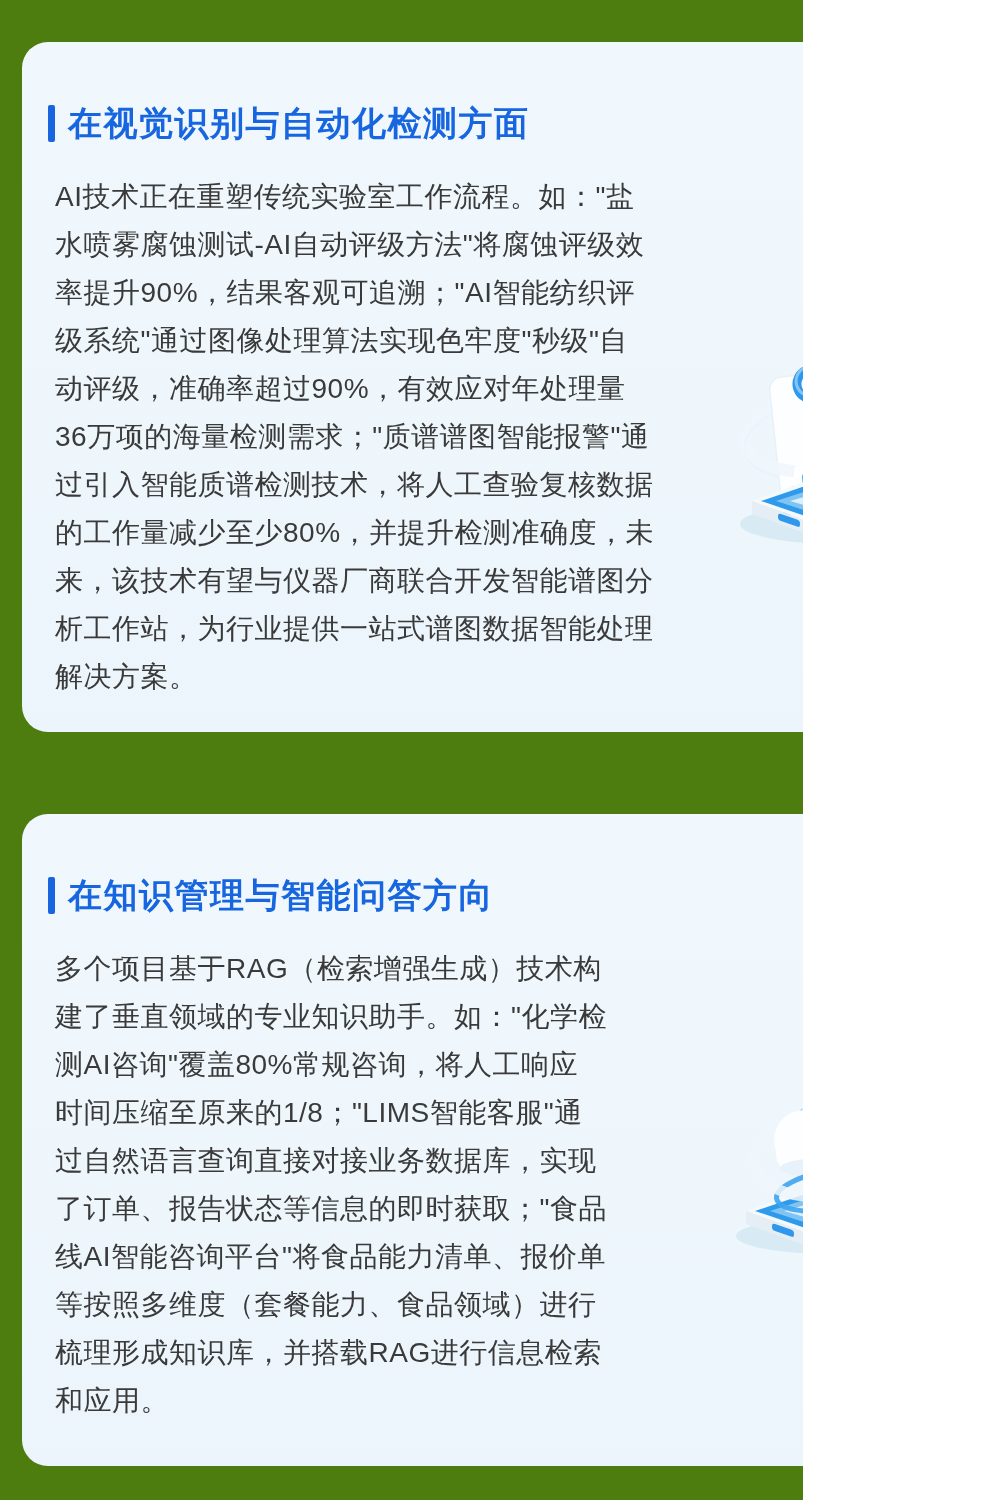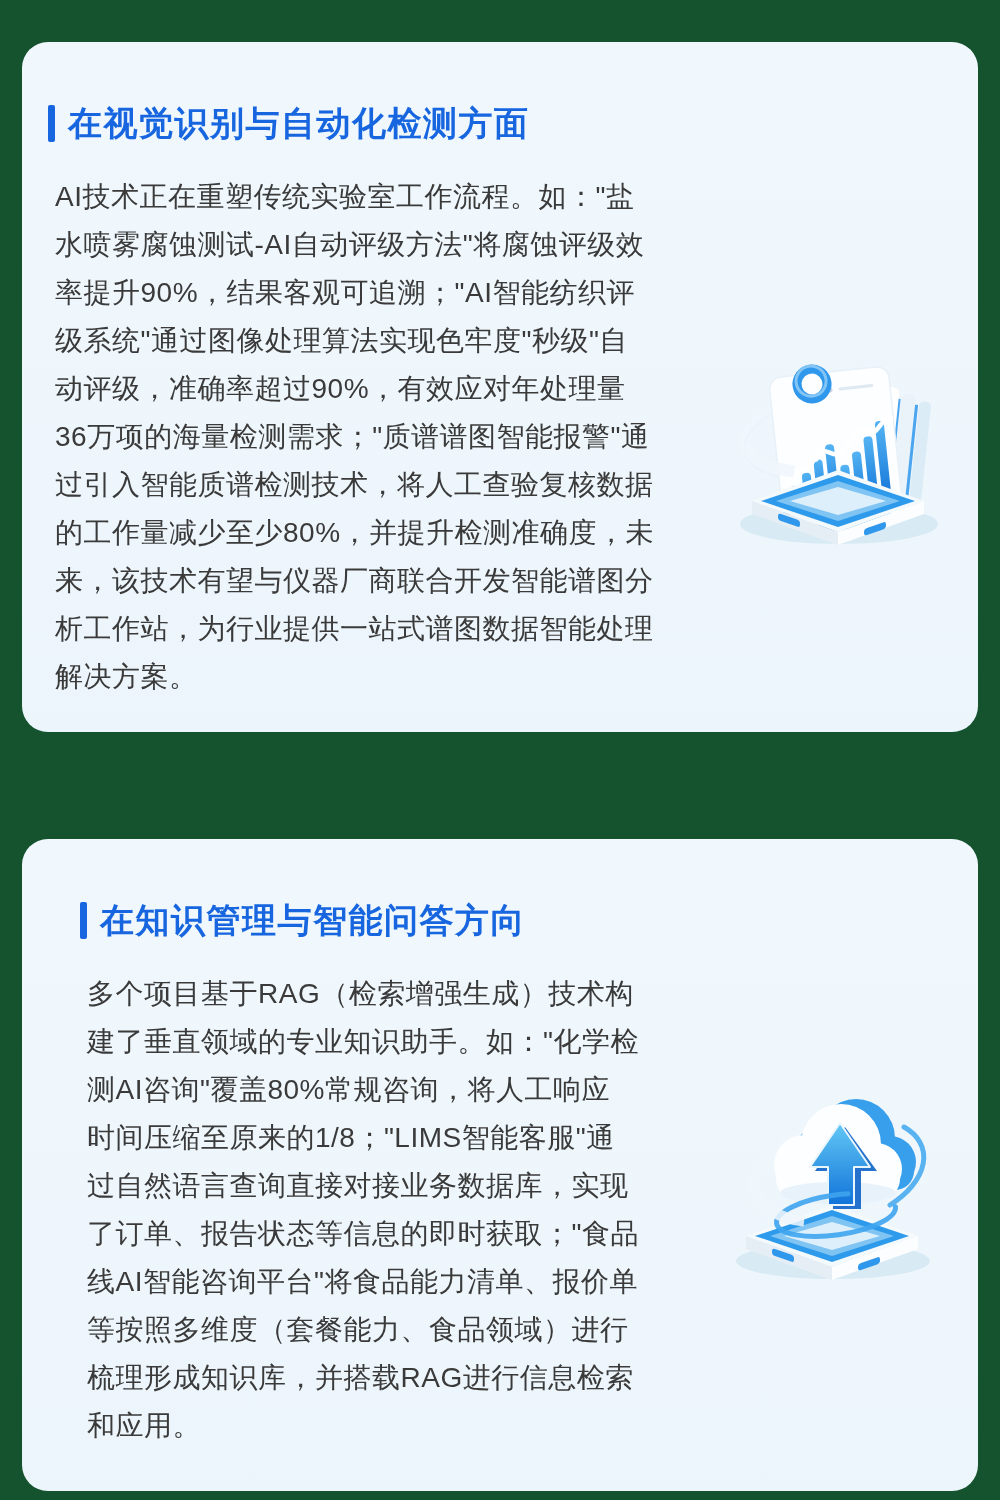--- a/index.html
+++ b/index.html
@@ -2,34 +2,34 @@
 <html><head>
 <meta charset="utf-8">
 <style>
   * { margin: 0; padding: 0; box-sizing: border-box; }
   html, body { background: #ffffff; }
   body {
     font-family: "Liberation Sans", "DejaVu Sans", sans-serif;
   }
   .page {
     position: relative;
-    width: 1000px;
+    width: 803px;
     height: 1500px;
-    background: #14532d;
+    background: #4d7c0f;
     overflow: hidden;
   }
   .card {
     position: absolute;
     left: 22px;
     width: 956px;
     border-radius: 26px;
     background: linear-gradient(180deg, #f0f8fd 0%, #ecf5fb 100%);
   }
   .card-1 { top: 42px; height: 690px; }
-  .card-2 { top: 839px; height: 652px; padding-left: 32px; }
+  .card-2 { top: 814px; height: 652px; }
   .card-head {
     display: flex;
     align-items: center;
     gap: 13px;
     margin: 63px 0 0 26px;
   }
   .accent-bar {
     width: 7px;
     height: 37px;
     border-radius: 2px;

